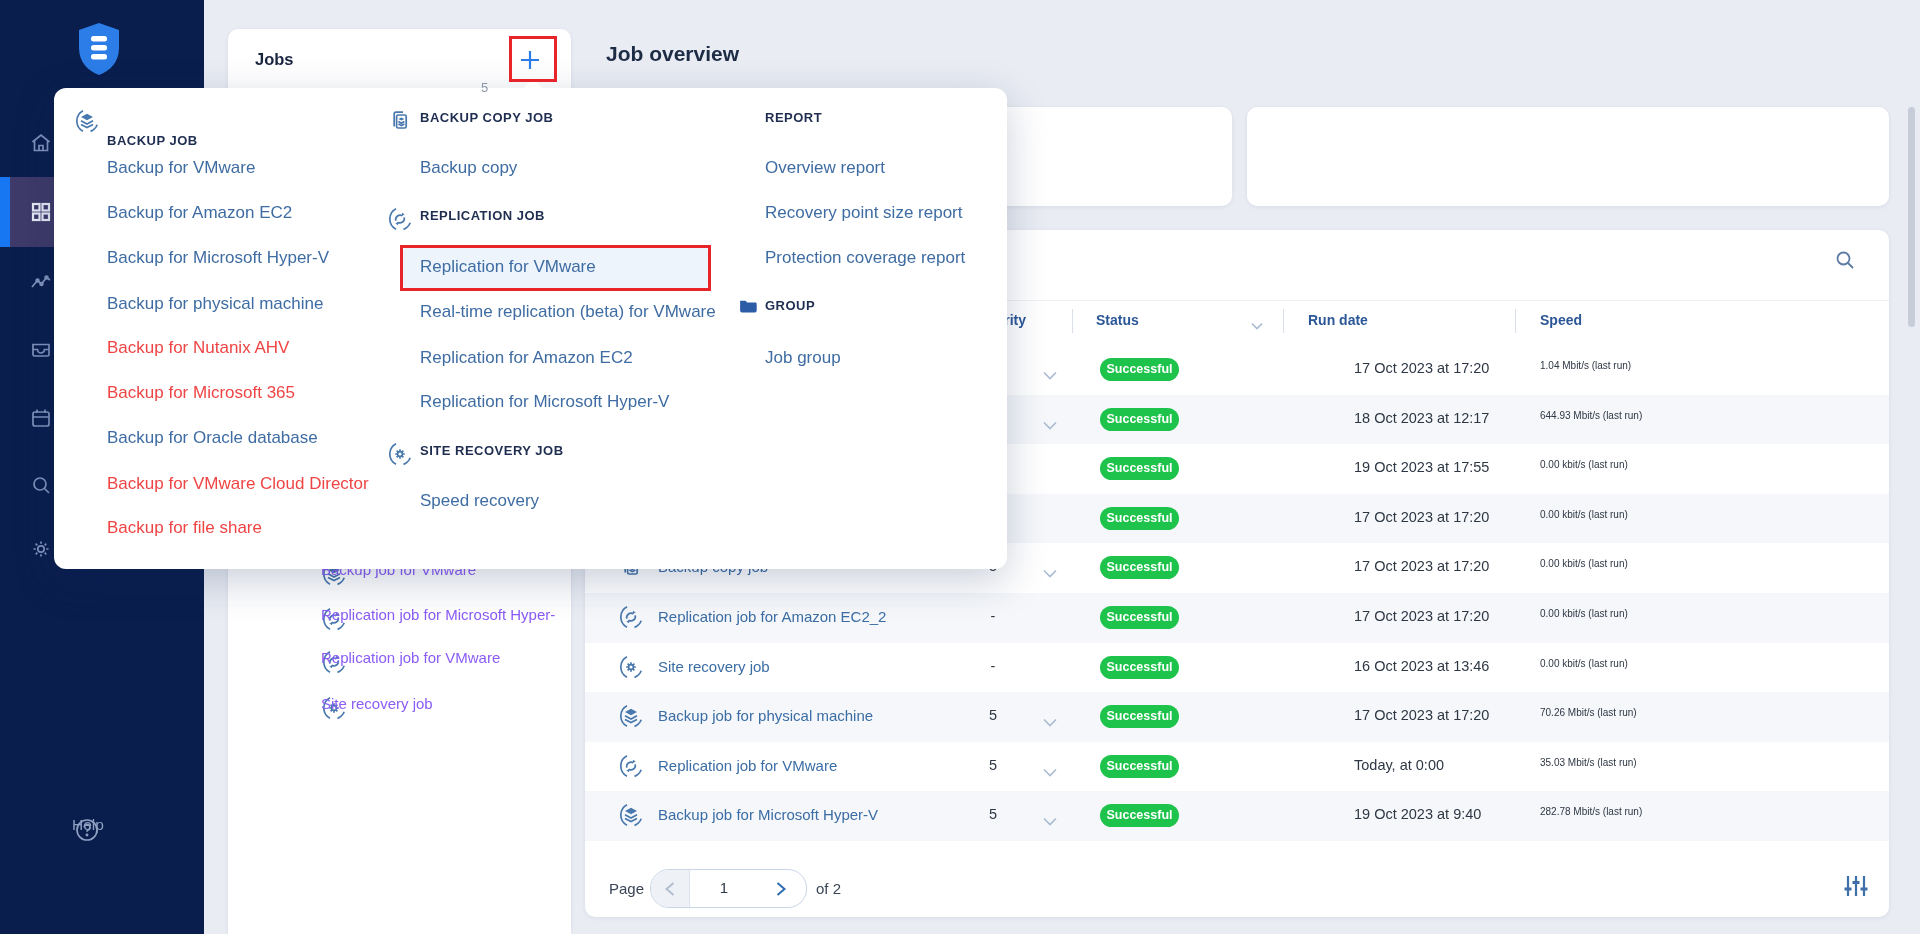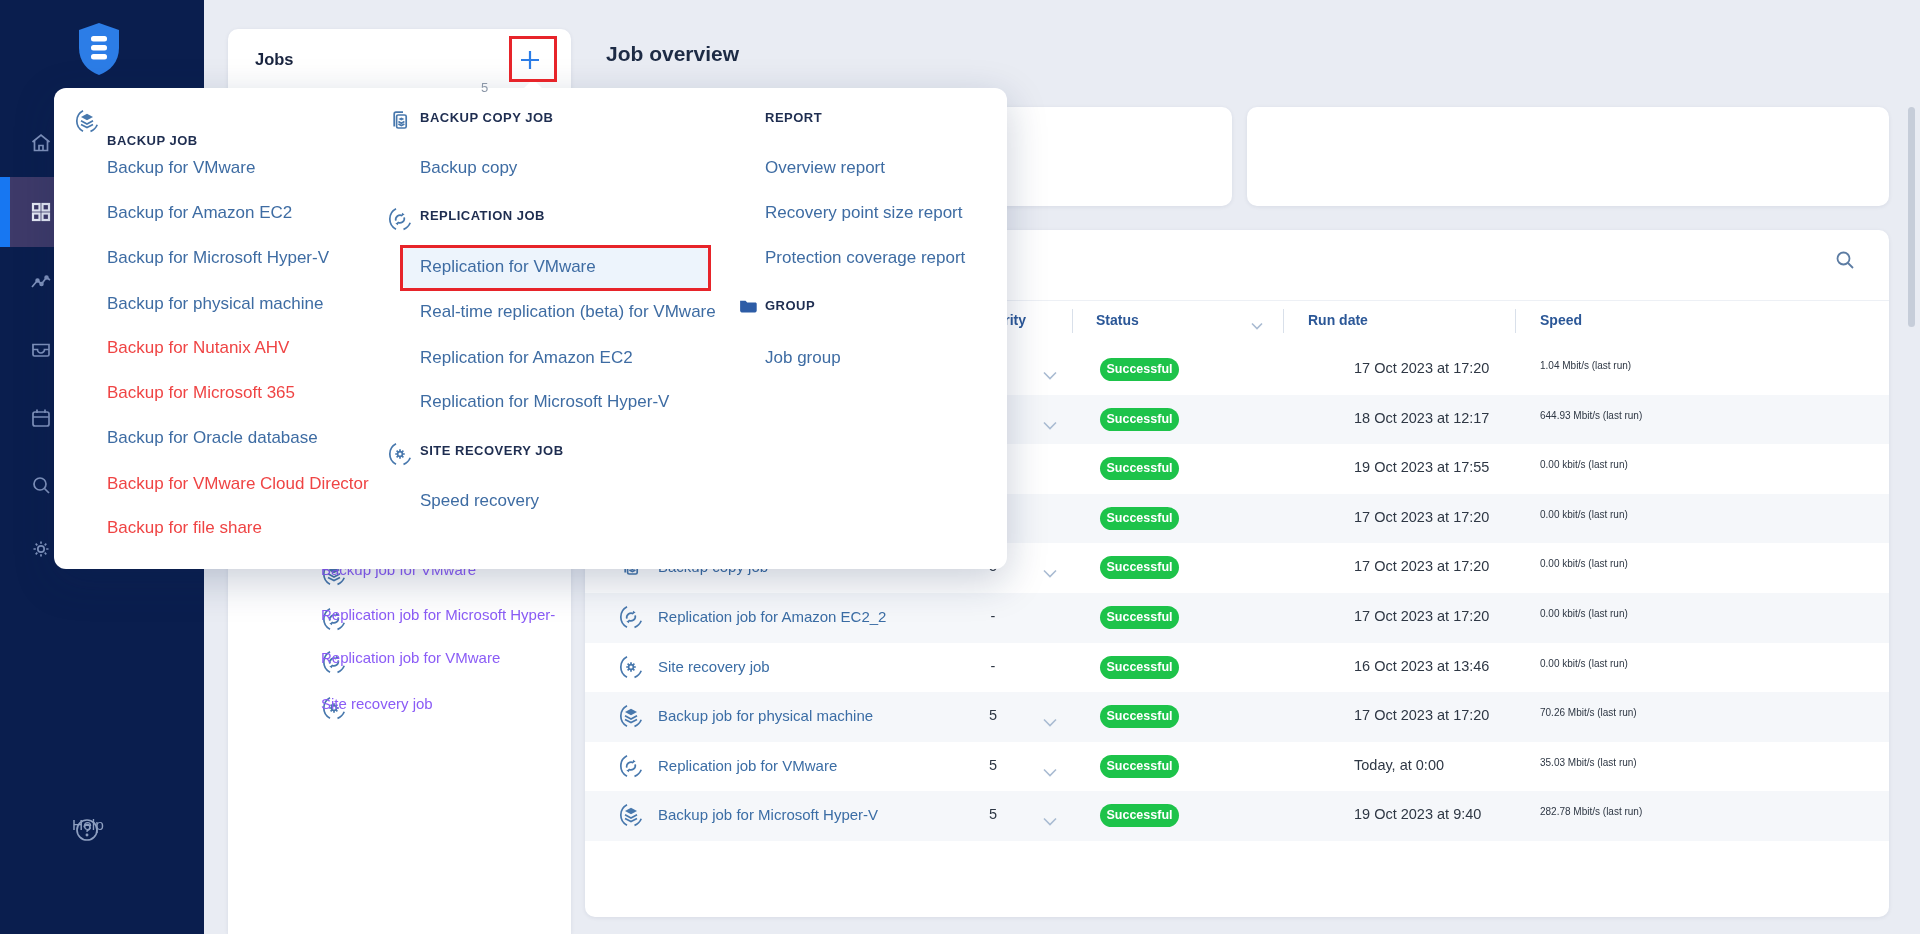--- a/index.html
+++ b/index.html
@@ -413,20 +413,43 @@
     <span class="pr">5</span>
     <span class="exp"><svg width="14" height="9" viewBox="0 0 14 9" fill="none" stroke="#a9bbd2" stroke-width="1.6">
               <path d="M1 1.5 L7 7.5 L13 1.5"></path>
             </svg></span>
     <span class="badge">Successful</span>
     <span class="dt">19 Oct 2023 at 9:40</span>
     <span class="sp">282.78 Mbit/s (last run)</span>
   </div>
       </div>
 
+    <div class="tfoot">
+      <div class="pg-label">Page</div>
+      <div class="pager">
+        <div class="prev">
+            <svg width="11" height="16" viewBox="0 0 11 16" fill="none" stroke="#b3bfcf" stroke-width="2">
+              <path d="M9 2 L2 8 L9 14"></path>
+            </svg>
+          </div>
+        <div class="num">1</div>
+        <div class="next">
+            <svg width="11" height="16" viewBox="0 0 11 16" fill="none" stroke="#2f6cb0" stroke-width="2">
+              <path d="M2 2 L9 8 L2 14"></path>
+            </svg>
+          </div>
+      </div>
+      <div class="pg-of">of 2</div>
+      <div class="sliders">
+        <svg width="28" height="28" viewBox="0 0 28 28" fill="none" stroke="#3f6fa8" stroke-width="2.2">
+          <path d="M6 4v20 M14 4v20 M22 4v20"></path>
+          <path d="M2.5 17h7 M10.5 10.5h7 M18.5 17h7" stroke-width="3"></path>
+        </svg>
+      </div>
+    </div>
   </div>
 
   <div class="dropdown">
     <div class="notch"></div>
     <div class="hl-bg"></div>
 
     <span class="m-icon c1ic" style="top:20px"><svg width="26" height="26" viewBox="0 0 26 26">
           <use href="#ic-backup"></use>
         </svg></span>
     <div class="m-head c1h" style="top:22px">BACKUP JOB</div>

